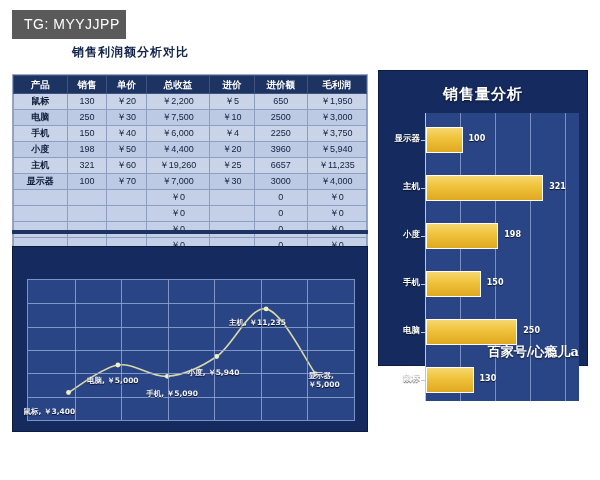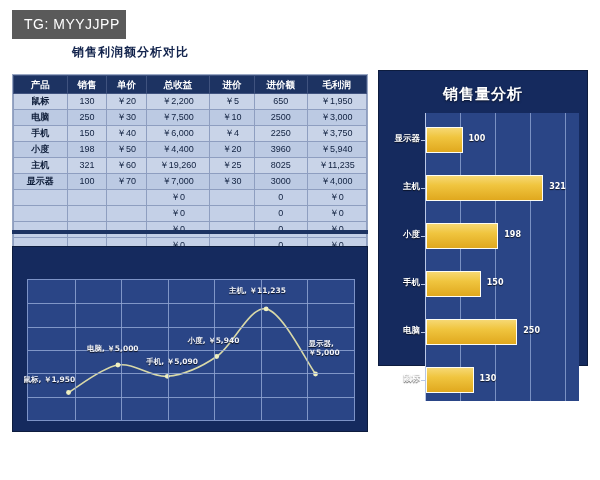--- a/index.html
+++ b/index.html
@@ -84,20 +84,21 @@
     width: 328px; height: 142px;
     background: #2a4586;
     border: 1px solid #7d93c7;
   }
   .plot-line .vline { position: absolute; top: 0; bottom: 0; width: 1px; background: #8fa4d2; opacity:.85; }
   .plot-line .hline { position: absolute; left: 0; right: 0; height: 1px; background: #8fa4d2; opacity:.85; }
   .line-label {
     position: absolute; color: #f2f4fb; font-size: 7.5px; font-weight: bold;
     white-space: nowrap; font-family: "DejaVu Sans", sans-serif;
     text-shadow: 0 1px 1px rgba(0,0,0,.8);
+    margin-top: 32px;
   }
 
   
   #bar-panel { left: 378px; top: 70px; width: 210px; height: 296px; }
   #bar-panel .panel-title { top: 14px; font-size: 15px; }
   .plot-bar {
     position: absolute; left: 46px; top: 42px;
     width: 154px; height: 288px;
     background: #2a4586;
   }
@@ -203,21 +204,21 @@
             <td>￥20</td>
             <td>3960</td>
             <td>￥5,940</td>
           </tr>
           <tr class="r-odd">
             <td class="c-name">主机</td>
             <td>321</td>
             <td>￥60</td>
             <td>￥19,260</td>
             <td>￥25</td>
-            <td>8025</td>
+            <td>6657</td>
             <td>￥11,235</td>
           </tr>
           <tr class="r-even">
             <td class="c-name">显示器</td>
             <td>100</td>
             <td>￥70</td>
             <td>￥7,000</td>
             <td>￥30</td>
             <td>3000</td>
             <td>￥4,000</td>
@@ -280,21 +281,21 @@
         <div class="vline" style="left: 186px;"></div>
         <div class="vline" style="left: 233px;"></div>
         <div class="vline" style="left: 279px;"></div>
         <div class="hline" style="top: 23px;"></div>
         <div class="hline" style="top: 47px;"></div>
         <div class="hline" style="top: 70px;"></div>
         <div class="hline" style="top: 93px;"></div>
         <div class="hline" style="top: 117px;"></div>
       </div>
     <div id="line-labels">
-        <div class="line-label" style="left: 10.503px; top: 128.45px;">鼠标, ￥1,950</div>
+        <div class="line-label" style="left: 10.503px; top: 128.45px;">鼠标, ￥3,400</div>
         <div class="line-label" style="left: 73.897px; top: 97px;">电脑, ￥5,000</div>
         <div class="line-label" style="left: 133.291px; top: 110.25px;">手机, ￥5,090</div>
         <div class="line-label" style="left: 174.685px; top: 88.54px;">小度, ￥5,940</div>
         <div class="line-label" style="left: 216.079px; top: 38.885px;">主机, ￥11,235</div>
         <div class="line-label" style="width: 38px; white-space: normal; line-height: 9px; left: 295.473px; top: 92px;">显示器, ￥5,000</div>
       </div>
   </div>
 
   <div class="panel" id="bar-panel">
     <div class="panel-title">销售量分析</div>
@@ -334,16 +335,17 @@
           <div class="bar-rect" style="width: 91.3px;"></div>
           <span class="bar-val" style="left: 97.3px;">250</span>
         </div>
         <div class="bar-row" style="top: 254px;">
           <span class="bar-cat">鼠标</span>
           <div class="tick" style="top: 13px;"></div>
           <div class="bar-rect" style="width: 47.5px;"></div>
           <span class="bar-val" style="left: 53.5px;">130</span>
         </div>
       </div>
+    <div class="watermark-cn">百家号/心瘾儿a</div>
   </div>
 
 
 </div>
 
 </body></html>

